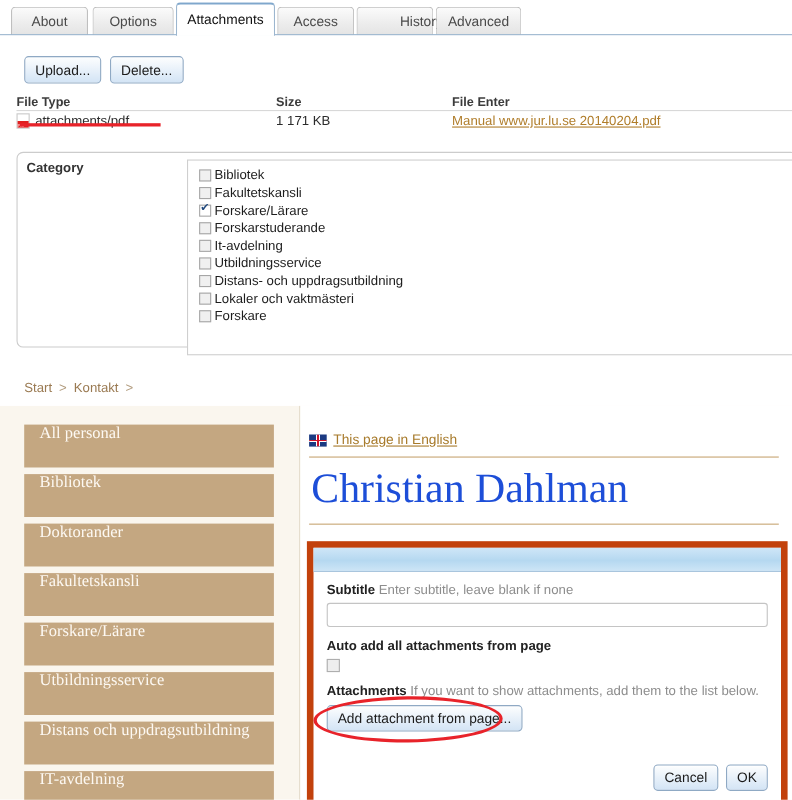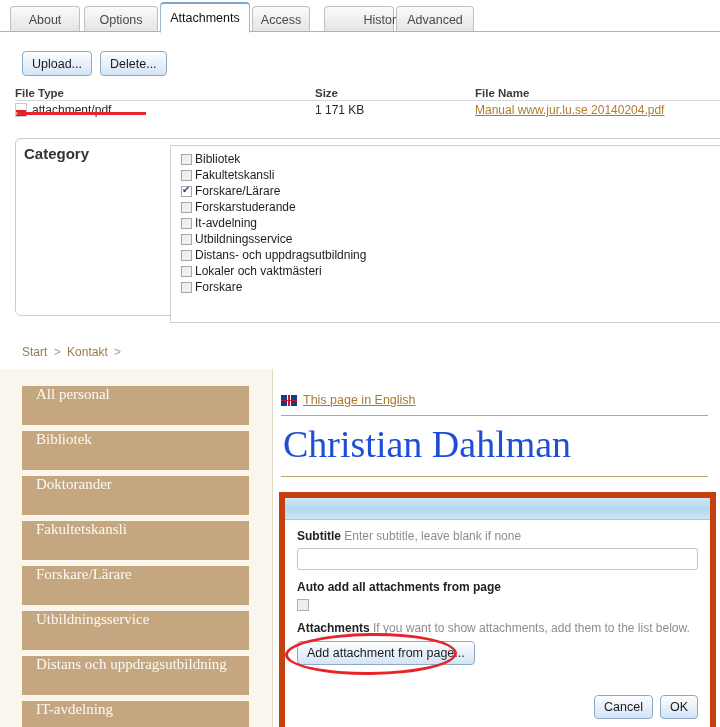--- a/index.html
+++ b/index.html
@@ -60,21 +60,21 @@
   .filetable { position:absolute; left:15px; top:85px; width:705px; }
   .ft-head {
     display:flex; height:16px; align-items:center;
     font-size:11.5px; font-weight:bold; color:#3b3b3b;
     border-bottom:1px solid #d8d8d8;
   }
   .ft-row {
     display:flex; height:18px; align-items:center;
     font-size:12px; color:#2b2b2b;
   }
-  .c-type { width:300px; display:flex; align-items:center; gap:5px; }
+  .c-type { width:236px; display:flex; align-items:center; gap:5px; }
   .c-size { width:160px; }
   .c-name { flex:1; }
   .pdf-icon {
     width:12px; height:14px; position:relative; flex:none;
     background:#fff; border:1px solid #c9c9c9;
   }
   .pdf-icon:before {
     content:""; position:absolute; left:0; bottom:0; width:10px; height:6px;
     background:#e02020;
   }
@@ -90,21 +90,21 @@
     background:#e8232a;
   }
 
   
   .fieldset {
     position:absolute; left:15px; top:138px; width:710px; height:178px;
     border:1px solid #ccc; border-radius:6px; background:#fff;
   }
   .fs-label {
     position:absolute; left:24px; top:145px;
-    font-size:15px; font-weight:bold; color:#333;
+    font-size:12px; font-weight:bold; color:#333;
   }
   .cklist {
     position:absolute; left:170px; top:145px; width:560px; height:178px;
     border:1px solid #cfcfcf; background:#fff;
     padding:5px 0 0 10px; overflow:hidden;
   }
   .ck-item { display:flex; align-items:center; height:16px; font-size:12px; color:#1d1d1d; cursor:pointer; }
   .cbox {
     width:11px; height:11px; flex:none; margin-right:3px;
     border:1px solid #a6a6a6; background:#f0f0f0; position:relative;
@@ -213,40 +213,40 @@
 </style>
 </head>
 <body>
 
 <div id="screen">
 
   <div class="tabstrip">
     <div class="tab" style="left:10px;width:70px;">About</div>
     <div class="tab" style="left:84px;width:74px;">Options</div>
     <div class="tab active" style="left:160px;width:90px;">Attachments</div>
-    <div class="tab" style="left:252px;width:58px;">Access</div>
+    <div class="tab" style="left:252px;width:70px;">Access</div>
     <div class="tab" style="left:324px;width:70px;padding-left:48px;">History</div>
     <div class="tab" style="left:396px;width:78px;">Advanced</div>
   </div>
 
   <div class="toolbar">
     <button class="btn">Upload...</button>
     <button class="btn">Delete...</button>
   </div>
 
   <div class="filetable">
     <div class="ft-head">
       <div class="c-type">File Type</div>
       <div class="c-size">Size</div>
-      <div class="c-name">File Name</div>
+      <div class="c-name">File Enter</div>
     </div>
     <div class="ft-row">
       <div class="c-type">
         <span class="pdf-icon"></span>
-        <span>attachment/pdf</span>
+        <span>attachments/pdf</span>
       </div>
       <div class="c-size">1 171 KB</div>
       <div class="c-name">
         <span class="filelink">Manual www.jur.lu.se 20140204.pdf</span>
       </div>
     </div>
   </div>
   <div class="redunderline"></div>
 
   <div class="fieldset"></div>

